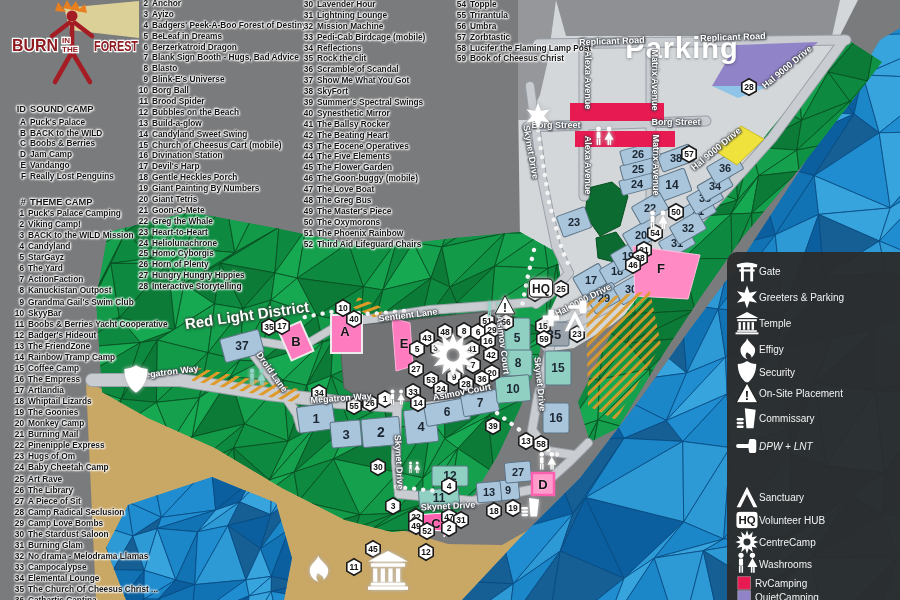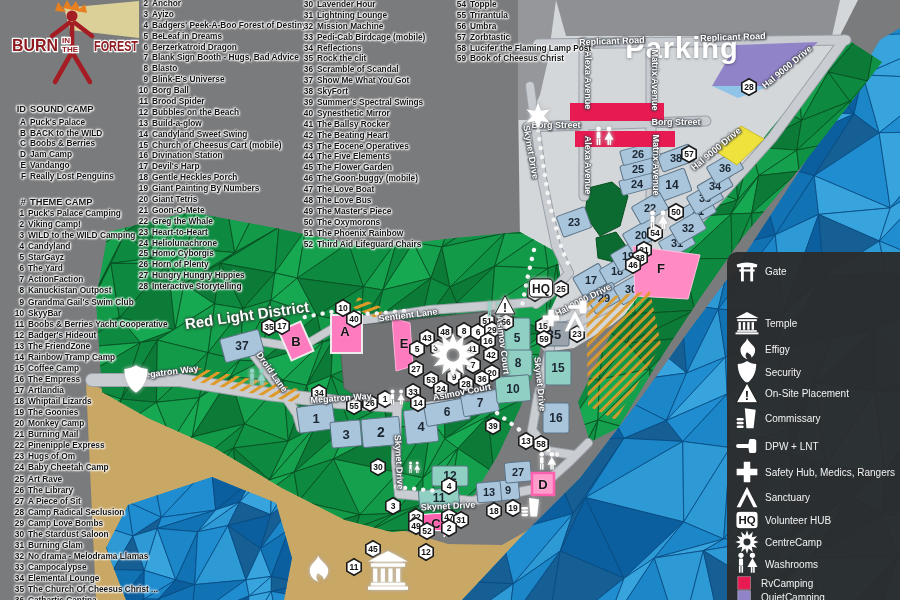--- a/index.html
+++ b/index.html
@@ -27,21 +27,21 @@
   .rl.district{font-size:15px;text-shadow:0 0 3px #2e4d38,0 0 3px #2e4d38,1px 1px 3px #2e4d38;}
   .lm{position:absolute;font-weight:bold;font-size:13px;color:#161616;
     transform:translate(-50%,-50%);text-shadow:0 0 2px rgba(255,255,255,.55);}
   .mi{position:absolute;transform:translate(-50%,-50%);line-height:0;}
   .mi svg{filter:drop-shadow(0 0 2px rgba(255,255,255,.85)) drop-shadow(0 0 1px rgba(40,40,40,.45));}
   
   #legend{position:absolute;left:727px;top:252px;width:173px;height:348px;
     background:rgba(44,44,44,.96);border-radius:10px 0 0 0;overflow:hidden;}
   .lg-row{position:absolute;left:8px;display:flex;align-items:center;height:22px;}
   .lg-ic{width:24px;height:22px;flex:none;display:flex;align-items:center;justify-content:center;}
-  .lg-lb{margin-left:6px;color:#f2f2f2;font-size:10px;white-space:nowrap;}
+  .lg-lb{margin-left:0;color:#f2f2f2;font-size:10px;white-space:nowrap;}
   
   #logo{position:absolute;left:6px;top:0px;width:134px;height:100px;}
 </style>
 </head>
 <body>
 
 <div id="app">
 
   <svg id="mapsvg" width="900" height="600" viewBox="0 0 900 600">
     <defs>
@@ -1352,21 +1352,21 @@
         <div class="row">
           <span class="num">1</span>
           <span class="nm">Puck's Palace Camping</span>
         </div>
         <div class="row">
           <span class="num">2</span>
           <span class="nm">Viking Camp!</span>
         </div>
         <div class="row">
           <span class="num">3</span>
-          <span class="nm">WILD to the WILD Camping</span>
+          <span class="nm">BACK to the WILD Mission</span>
         </div>
         <div class="row">
           <span class="num">4</span>
           <span class="nm">Candyland</span>
         </div>
         <div class="row">
           <span class="num">5</span>
           <span class="nm">StarGayz</span>
         </div>
         <div class="row">
@@ -1673,21 +1673,21 @@
         <div class="row">
           <span class="num">46</span>
           <span class="nm">The Goon-buggy (mobile)</span>
         </div>
         <div class="row">
           <span class="num">47</span>
           <span class="nm">The Love Boat</span>
         </div>
         <div class="row">
           <span class="num">48</span>
-          <span class="nm">The Love Bus</span>
+          <span class="nm">The Greg Bus</span>
         </div>
         <div class="row">
           <span class="num">49</span>
           <span class="nm">The Master's Piece</span>
         </div>
         <div class="row">
           <span class="num">50</span>
           <span class="nm">The Oxymorons</span>
         </div>
         <div class="row">
@@ -1906,20 +1906,28 @@
             <g fill="#fff">
               <path d="M1.5,5 Q11,1.5 20.5,5 L20,7.5 L2,7.5 Z"></path>
               <rect x="4" y="9.5" width="14" height="2"></rect>
               <rect x="5.5" y="7" height="13.5" width="2.6"></rect>
               <rect x="14" y="7" height="13.5" width="2.6"></rect>
             </g>
           </svg>
         </span>
         <span class="lg-lb">Gate</span>
       </div>
+      <div class="lg-row" style="top: 34px;">
+        <span class="lg-ic">
+          <svg viewBox="0 0 22 22" width="100%">
+            <path d="M11.0,0.4L13.3,7.0L20.2,5.7L15.6,11.0L20.2,16.3L13.3,15.0L11.0,21.6L8.7,15.0L1.8,16.3L6.4,11.0L1.8,5.7L8.7,7.0Z" fill="#fff"></path>
+          </svg>
+        </span>
+        <span class="lg-lb">Greeters &amp; Parking</span>
+      </div>
       <div class="lg-row" style="top: 60px;">
         <span class="lg-ic">
           <svg viewBox="0 0 22 22" width="100%">
             <g fill="#fff">
               <polygon points="11,1 21.5,6.5 0.5,6.5"></polygon>
               <rect x="2" y="7.5" width="18" height="1.8"></rect>
               <rect x="3.2" y="10.2" width="2.2" height="7"></rect>
               <rect x="7.2" y="10.2" width="2.2" height="7"></rect>
               <rect x="11.2" y="10.2" width="2.2" height="7"></rect>
               <rect x="15.2" y="10.2" width="2.2" height="7"></rect>
@@ -1961,38 +1969,30 @@
             <g fill="#fff">
               <path d="M9,2 L19,3.5 L17,20.5 L10.5,20.5 Z"></path>
               <rect x="1.5" y="11" width="6.5" height="2.4" rx="1.2"></rect>
               <rect x="1.5" y="14.4" width="6.5" height="2.4" rx="1.2"></rect>
               <rect x="1.5" y="17.8" width="6.5" height="2.4" rx="1.2"></rect>
             </g>
           </svg>
         </span>
         <span class="lg-lb">Commissary</span>
       </div>
-      <div class="lg-row" style="top: 183px;">
+      <div class="lg-row" style="top: 183px; font-style: italic;">
         <span class="lg-ic">
           <svg viewBox="0 0 22 22" width="100%">
             <g fill="#fff">
               <rect x="1" y="9.2" width="13" height="3.6" rx="1.8"></rect>
               <path d="M13.5,4.5 h4 c1.1,0 2,.9 2,2 v9 c0,1.1 -.9,2 -2,2 h-4 c-1.6,-2.2 -1.6,-10.8 0,-13 Z"></path>
             </g>
           </svg>
         </span>
         <span class="lg-lb">DPW + LNT</span>
-      </div>
-      <div class="lg-row" style="top: 209px;">
-        <span class="lg-ic">
-          <svg viewBox="0 0 22 22" width="100%">
-            <path d="M8 1.5 h6 v6.5 h6.5 v6 h-6.5 v6.5 h-6 v-6.5 H1.5 v-6 H8 Z" fill="#fff"></path>
-          </svg>
-        </span>
-        <span class="lg-lb">Safety Hub, Medics, Rangers</span>
       </div>
       <div class="lg-row" style="top: 234px;">
         <span class="lg-ic">
           <svg viewBox="0 0 22 22" width="100%">
             <path d="M11 1.5 L20.5 20.5 h-3.6 L11 8.5 L5.1 20.5 H1.5 Z" fill="#fff"></path>
           </svg>
         </span>
         <span class="lg-lb">Sanctuary</span>
       </div>
       <div class="lg-row" style="top: 257px;">

